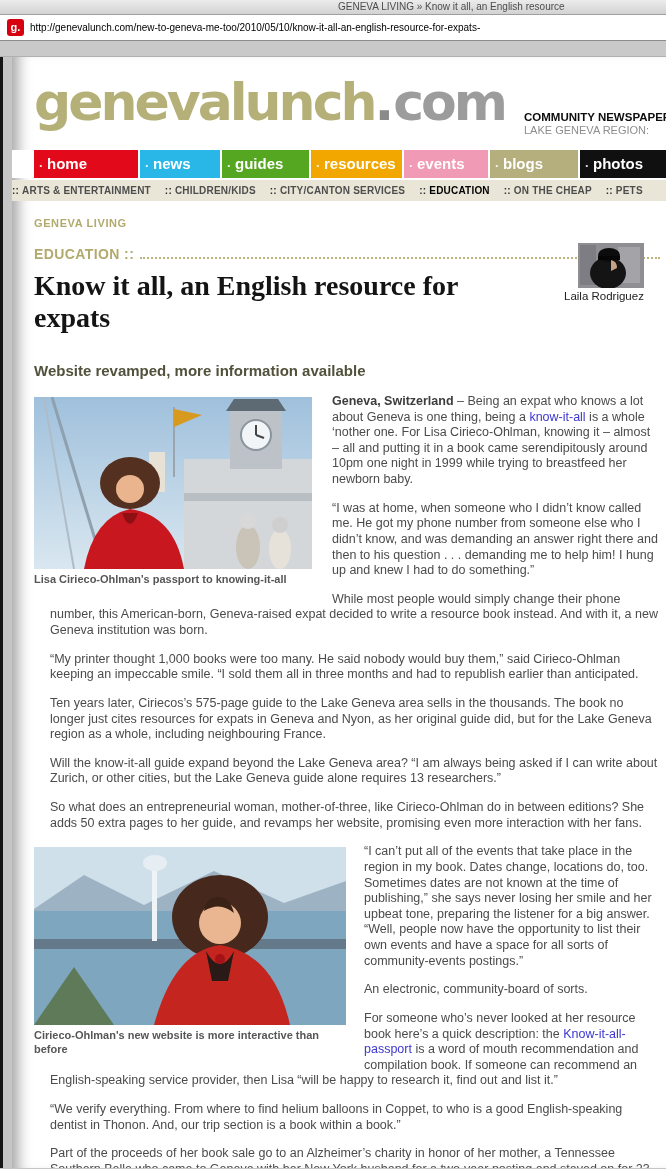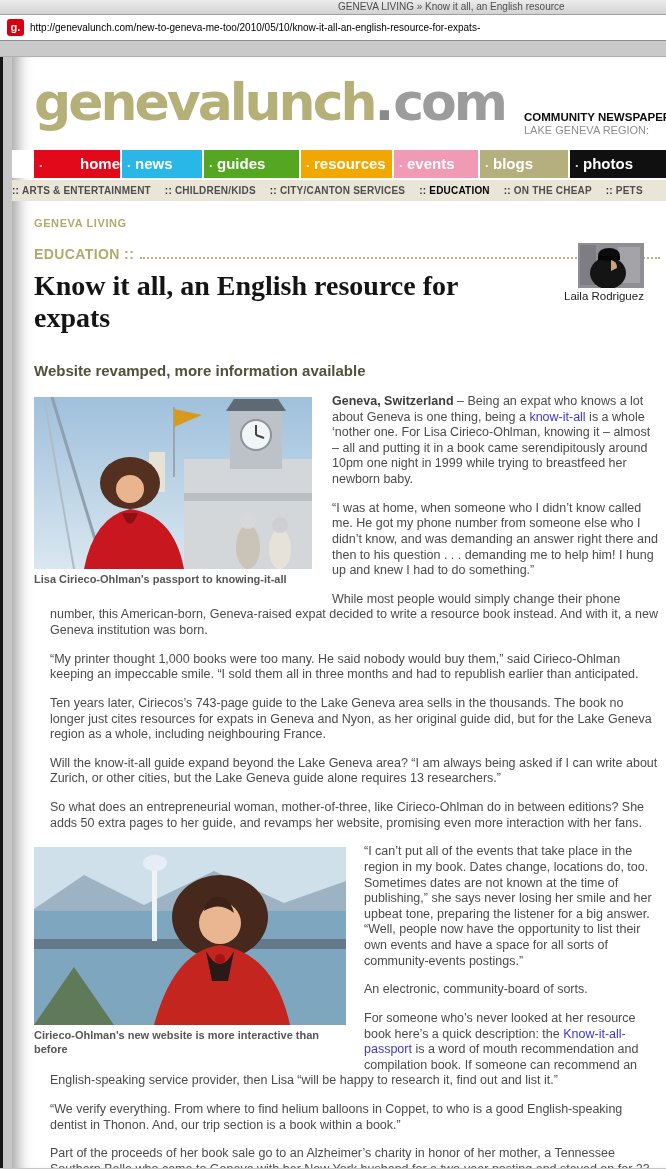--- a/index.html
+++ b/index.html
@@ -33,21 +33,21 @@
   .tagline { position:absolute; left:512px; top:54px; white-space:nowrap; }
   .tagline-1 { font-size:11.5px; font-weight:bold; color:#0d0d0d; }
   .tagline-2 { font-size:11px; color:#8e8e8e; margin-top:1px; }
 
   
   .navbar { display:flex; gap:2px; height:28px; padding-left:22px; background:#fff; }
   .navbtn { color:#fff; font-weight:bold; font-size:15px; line-height:28px;
             padding-left:13px; position:relative; cursor:pointer; }
   .navbtn::before { content:"."; position:absolute; left:5px; bottom:1px; font-size:13px;
                     font-weight:bold; color:rgba(255,255,255,.85); }
-  .nav-home{width:86px;text-align:right;} .nav-news{width:80px;} .nav-guides{width:95px;}
+  .nav-home{width:104px;} .nav-news{width:80px;} .nav-guides{width:87px;}
   .nav-resources{width:91px;} .nav-events{width:84px;} .nav-blogs{width:88px;}
   .nav-photos{flex:1;}
 
   
   .subnav { margin-top:2px; height:21px; line-height:21px; background:#eae6d7;
             padding-left:0; white-space:nowrap; overflow:hidden; font-size:10px;
             font-weight:bold; letter-spacing:.2px; }
   .subnav-item { color:#4d4d4d; margin-right:11px; cursor:pointer; }
   .subnav-item .pfx { color:#2e2e2e; margin-right:3px; }
   .subnav-item.active { color:#000; }
@@ -182,21 +182,21 @@
           <path d="M50 172 Q60 120 96 112 Q140 118 150 172 Z" fill="#c8171f"></path>
           <path d="M88 116 q8 22 16 0 z" fill="#8e0f14"></path>
         </svg>
         <figcaption>Lisa Cirieco-Ohlman's passport to knowing-it-all</figcaption>
       </figure>
 
       <p><span class="seg-b">Geneva, Switzerland</span><span> – Being an expat who knows a lot about Geneva is one thing, being a </span><a class="seg-link">know-it-all</a><span> is a whole ‘nother one. For Lisa Cirieco-Ohlman, knowing it – almost – all and putting it in a book came serendipitously around 10pm one night in 1999 while trying to breastfeed her newborn baby.</span></p>
       <p><span>“I was at home, when someone who I didn’t know called me. He got my phone number from someone else who I didn’t know, and was demanding an answer right there and then to his question . . . demanding me to help him! I hung up and knew I had to do something.”</span></p>
       <p><span>While most people would simply change their phone number, this American-born, Geneva-raised expat decided to write a resource book instead. And with it, a new Geneva institution was born.</span></p>
       <p class="clear"><span>“My printer thought 1,000 books were too many. He said nobody would buy them,” said Cirieco-Ohlman keeping an impeccable smile. “I sold them all in three months and had to republish earlier than anticipated.</span></p>
-      <p><span>Ten years later, Ciriecos’s 743-page guide to the Lake Geneva area sells in the thousands. The book no longer just cites resources for expats in Geneva and Nyon, as her original guide did, but for the Lake Geneva region as a whole, including neighbouring France.</span></p>
+      <p><span>Ten years later, Ciriecos’s 575-page guide to the Lake Geneva area sells in the thousands. The book no longer just cites resources for expats in Geneva and Nyon, as her original guide did, but for the Lake Geneva region as a whole, including neighbouring France.</span></p>
       <p><span>Will the know-it-all guide expand beyond the Lake Geneva area? “I am always being asked if I can write about Zurich, or other cities, but the Lake Geneva guide alone requires 13 researchers.”</span></p>
       <p><span>So what does an entrepreneurial woman, mother-of-three, like Cirieco-Ohlman do in between editions? She adds 50 extra pages to her guide, and revamps her website, promising even more interaction with her fans.</span></p>
 
       <figure class="photo fig2">
         <svg viewBox="0 0 312 178" xmlns="http://www.w3.org/2000/svg">
           <rect width="312" height="178" fill="#cfe0ea"></rect>
           <polygon points="0,62 50,28 110,58 180,24 250,56 312,34 312,70 0,70" fill="#9db2c2"></polygon>
           <rect x="0" y="64" width="312" height="114" fill="#7fa6bf"></rect>
           <rect x="0" y="92" width="312" height="10" fill="#64798a"></rect>
           <rect x="118" y="16" width="5" height="78" fill="#eef4f7"></rect>

